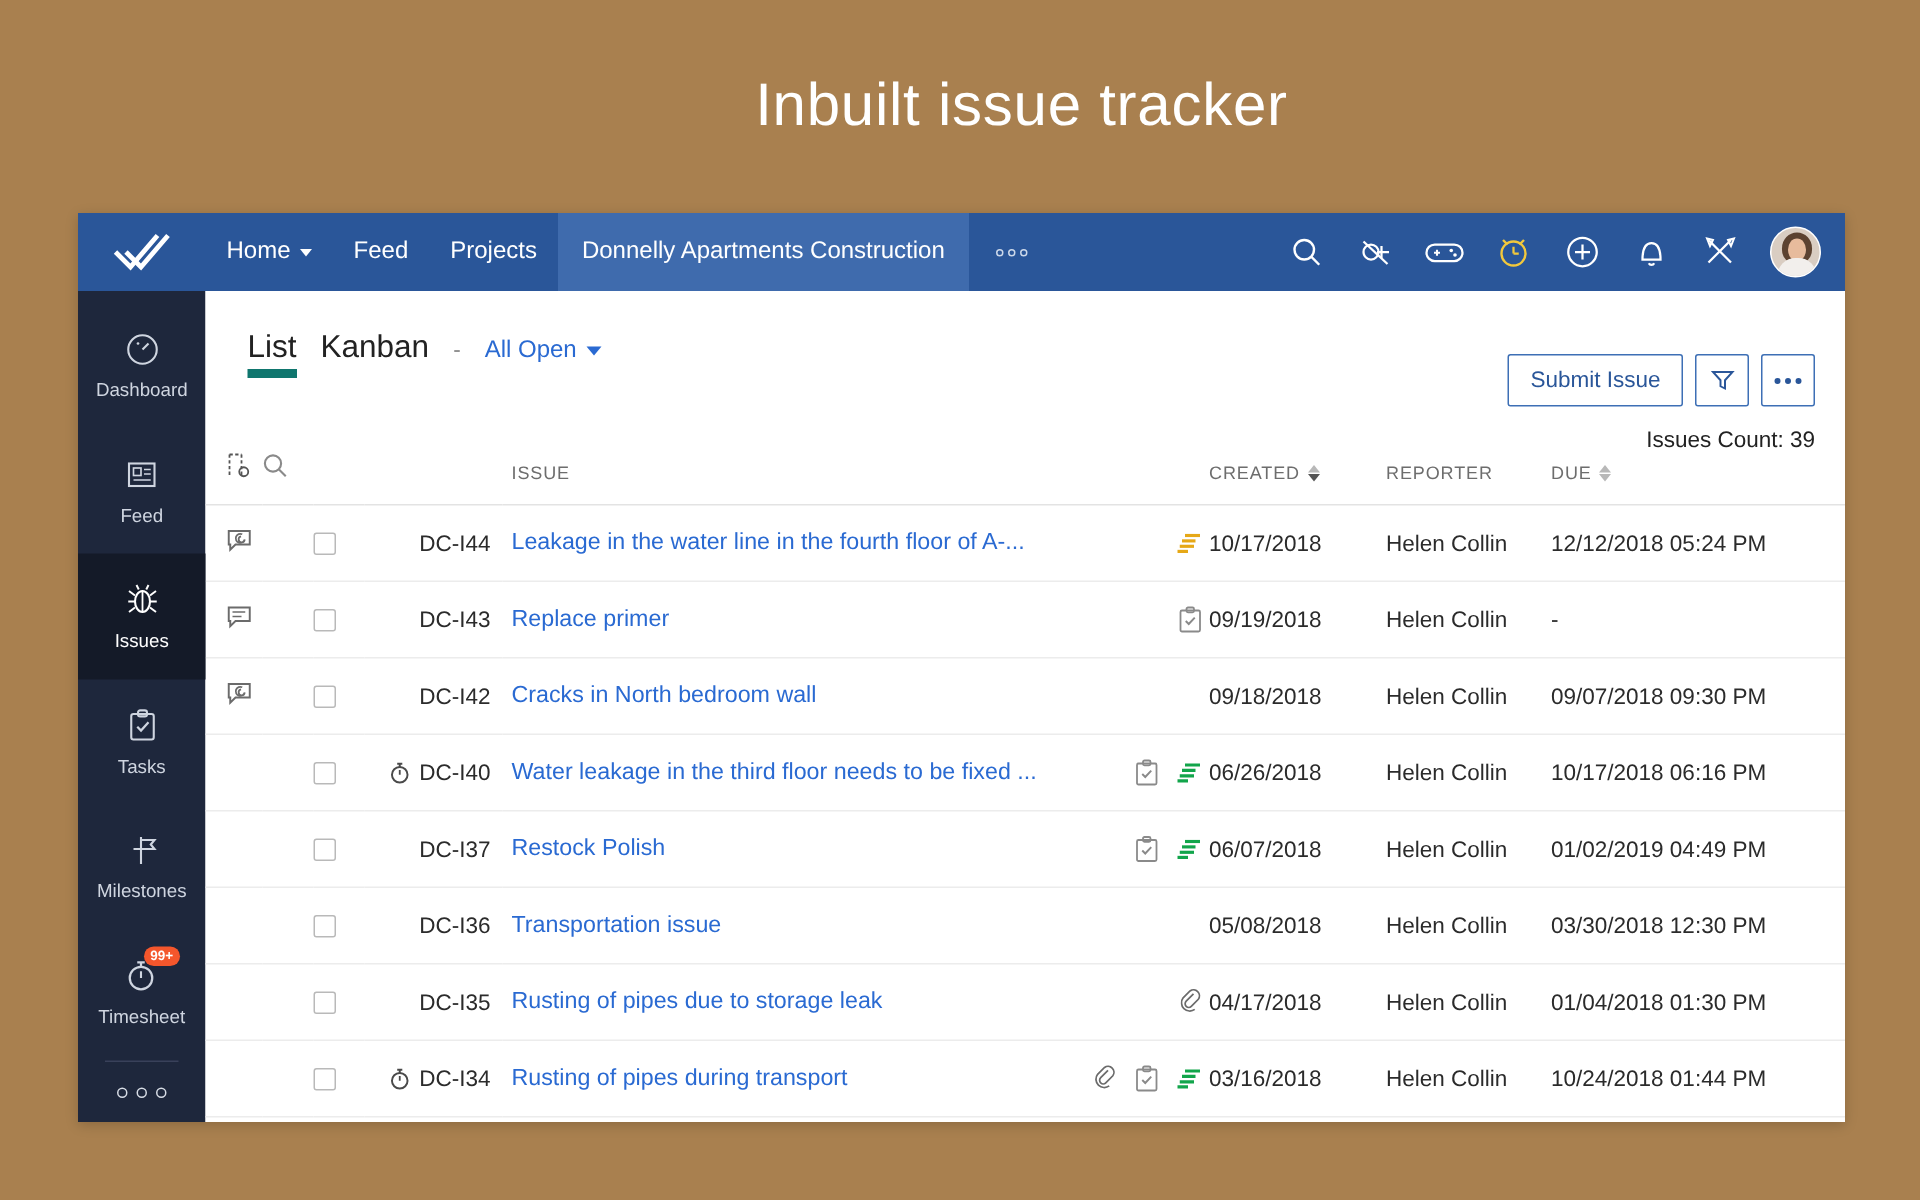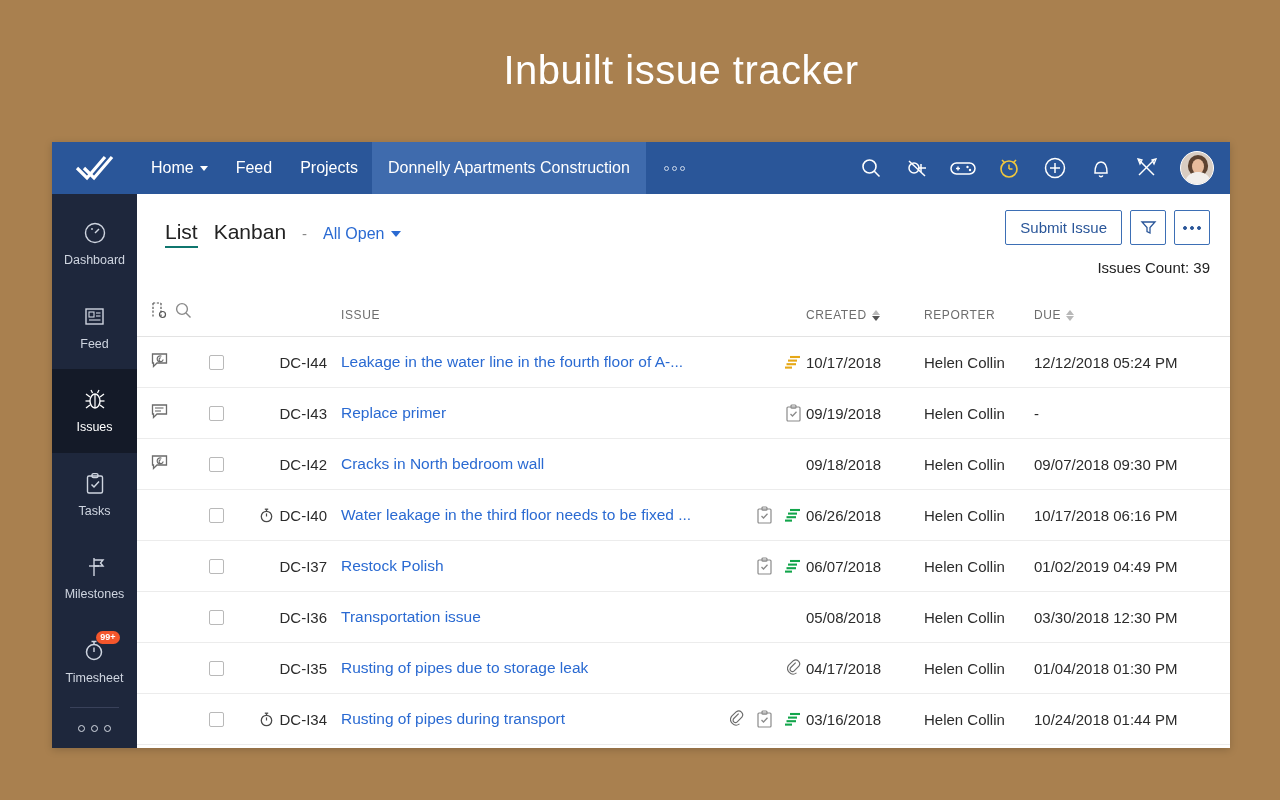--- a/index.html
+++ b/index.html
@@ -97,29 +97,29 @@
 
   
   .main { flex: 1; background: #ffffff; display: flex; flex-direction: column; min-width: 0; }
 
   .toolbar {
     display: flex; align-items: flex-start;
     padding: 16px 20px 0 28px; position: relative; height: 100px;
   }
   .view-tabs { display: flex; align-items: baseline; gap: 16px; padding-top: 10px; }
   .view-tab { font-size: 21px; color: #222; cursor: pointer; }
-  .view-tab.active { border-bottom: 2px solid #0f766e; padding-bottom: 2px; }
+  .view-tab.active { border-bottom: 6px solid #0f766e; padding-bottom: 2px; }
   .dash-sep { font-size: 15px; color: #888; }
   .filter-select { display: flex; align-items: center; gap: 7px; color: #2a6ad2; font-size: 16px; cursor: pointer; }
   .filter-select .caret {
     border-left: 5px solid transparent; border-right: 5px solid transparent;
     border-top: 6px solid #2a6ad2;
   }
   .toolbar-right { margin-left: auto; display: flex; flex-direction: column; align-items: flex-end; }
-  .tb-btn-row { display: flex; gap: 8px; align-items: stretch; }
+  .tb-btn-row { display: flex; gap: 8px; align-items: stretch; margin-top: 26px; }
   .btn-outline {
     border: 1px solid #3d6fb5; color: #2a5699; background: #fff;
     font-size: 15px; padding: 8px 14px; cursor: pointer;
     font-family: inherit; border-radius: 2px;
   }
   .icon-btn {
     border: 1px solid #3d6fb5; background: #fff; width: 36px;
     display: flex; align-items: center; justify-content: center;
     cursor: pointer; border-radius: 2px;
   }

